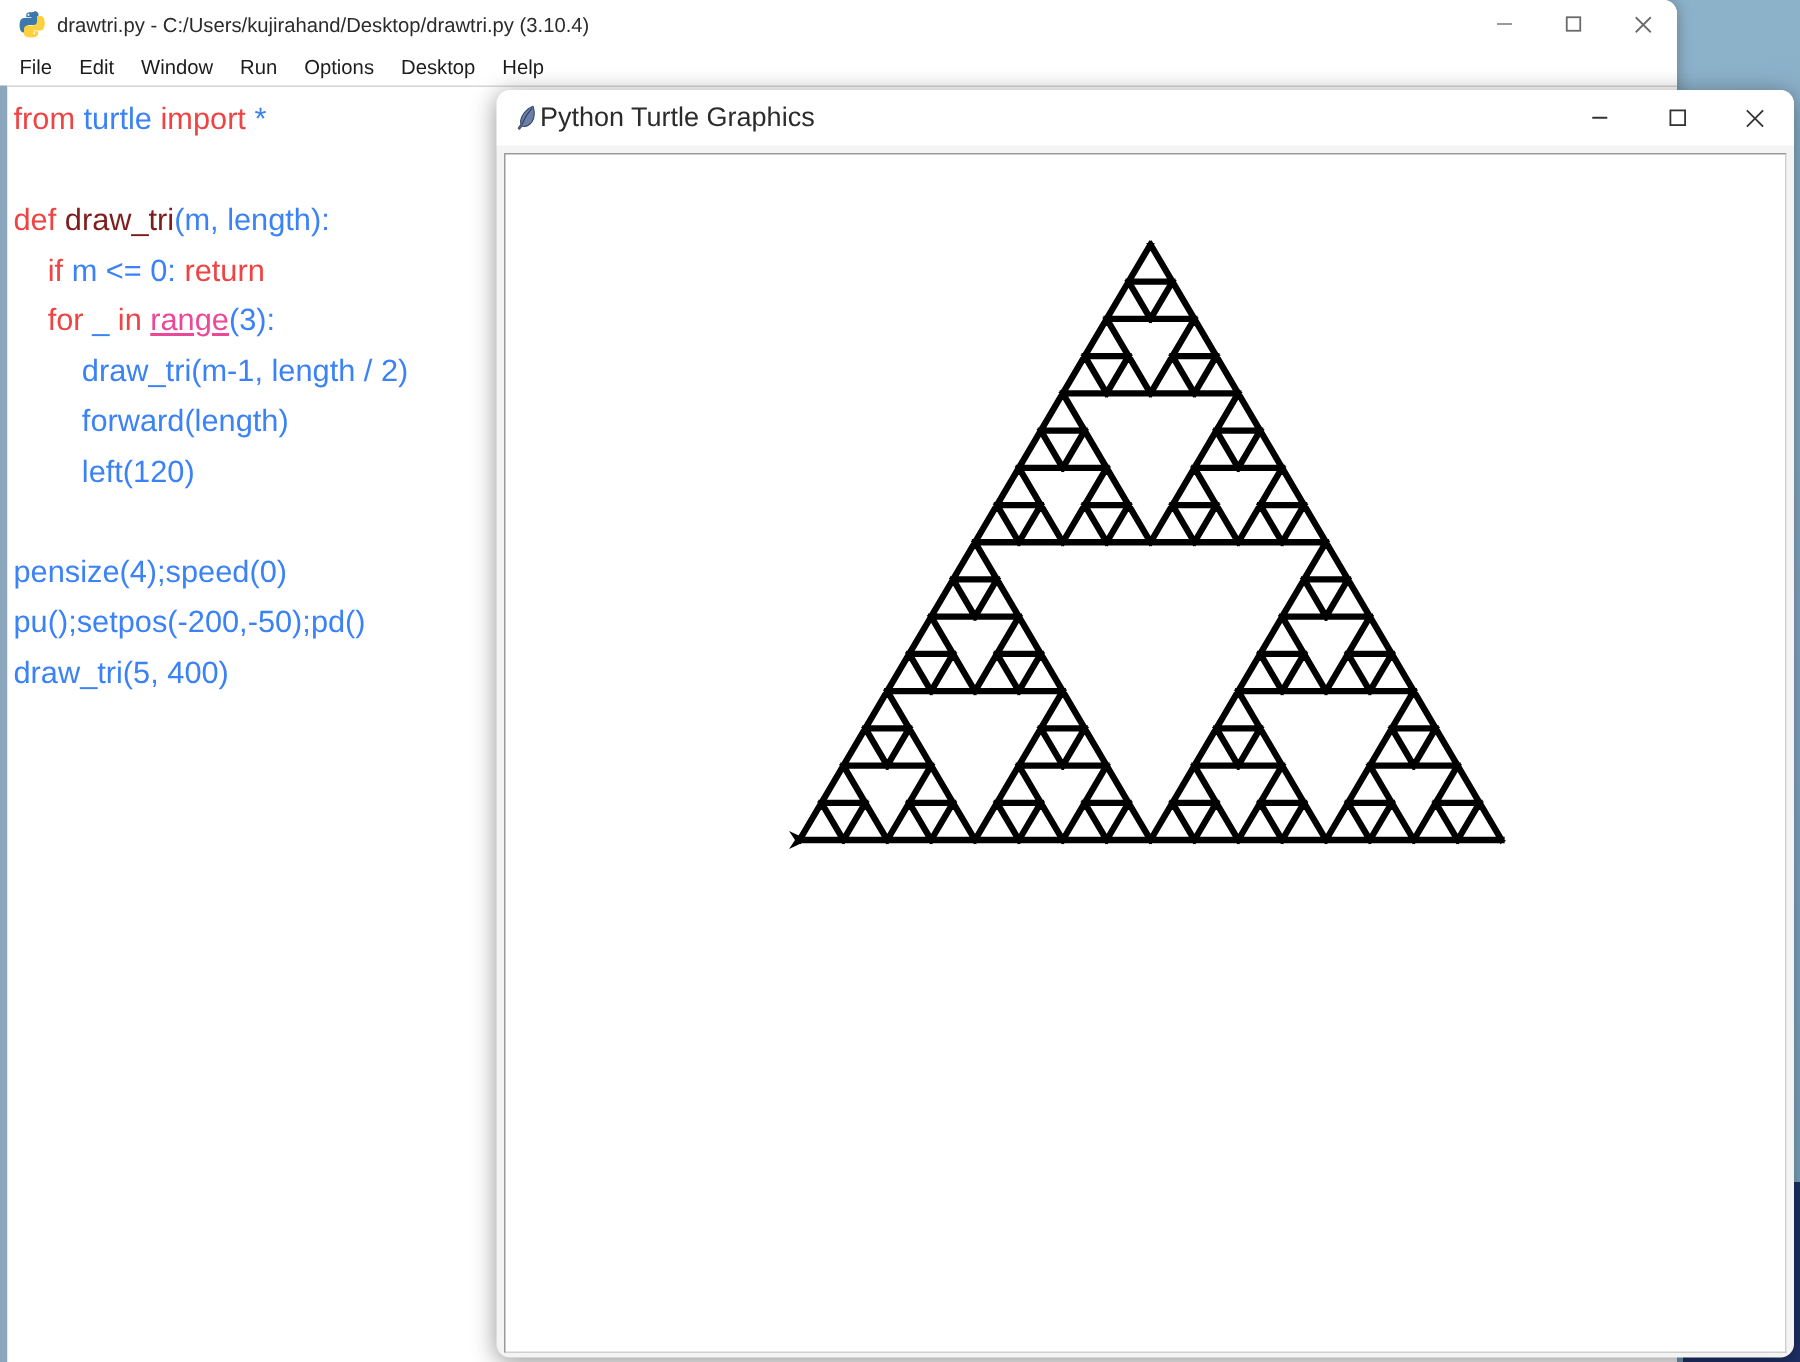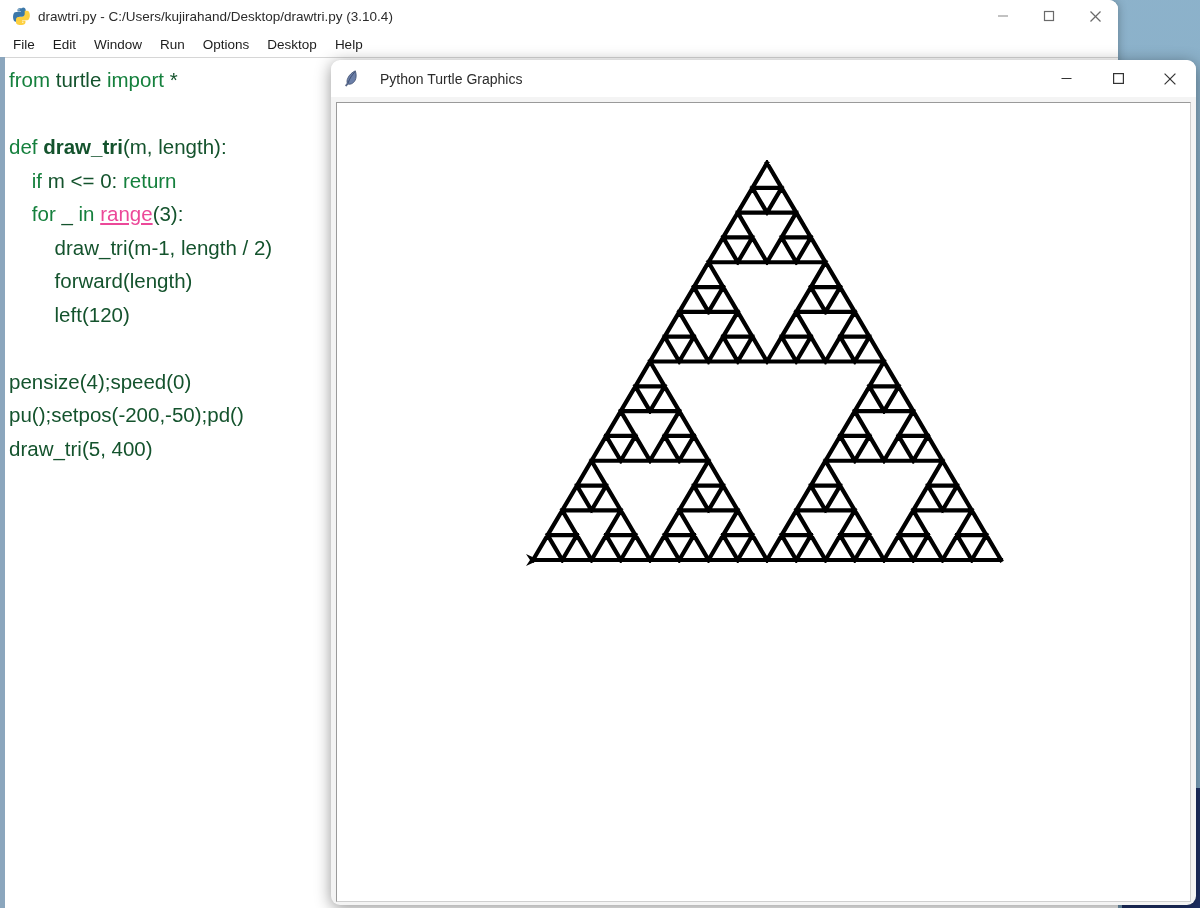--- a/index.html
+++ b/index.html
@@ -121,24 +121,24 @@
     overflow: hidden;
   }
   #code-text {
     padding: 5px 0 0 4px;
     font-family: "Liberation Sans", sans-serif;
     font-size: 20.5px;
     line-height: 33.5px;
     color: #111111;
     white-space: pre;
   }
-  .kw  { color: #15803d; }
-  .fn  { color: #14532d; font-weight: bold; }
+  .kw  { color: #ef4444; }
+  .fn  { color: #7f1d1d; }
   .bi  { color: #ec4899; text-decoration: underline; }
-  .pl  { color: #14532d; }
+  .pl  { color: #3b82f6; }
 
   
   #turtle-window {
     position: absolute;
     left: 331px;
     top: 60px;
     width: 865px;
     height: 845px;
     background: #f4f4f4;
     border-radius: 9px;
@@ -154,22 +154,22 @@
     align-items: center;
     border-top-left-radius: 9px;
     border-top-right-radius: 9px;
   }
   #turtle-title-icon {
     margin-left: 12px;
     width: 17px; height: 19px;
     display: block;
   }
   #turtle-title-text {
-    margin-left: 20px;
-    font-size: 14px;
+    margin-left: 0;
+    font-size: 18px;
     color: #2b2b2b;
     white-space: nowrap;
   }
   #turtle-win-buttons {
     position: absolute;
     right: 0; top: 0;
     display: flex;
     height: 37px;
   }
   #turtle-win-buttons .win-btn { height: 37px; width: 52px; color: #444; }

